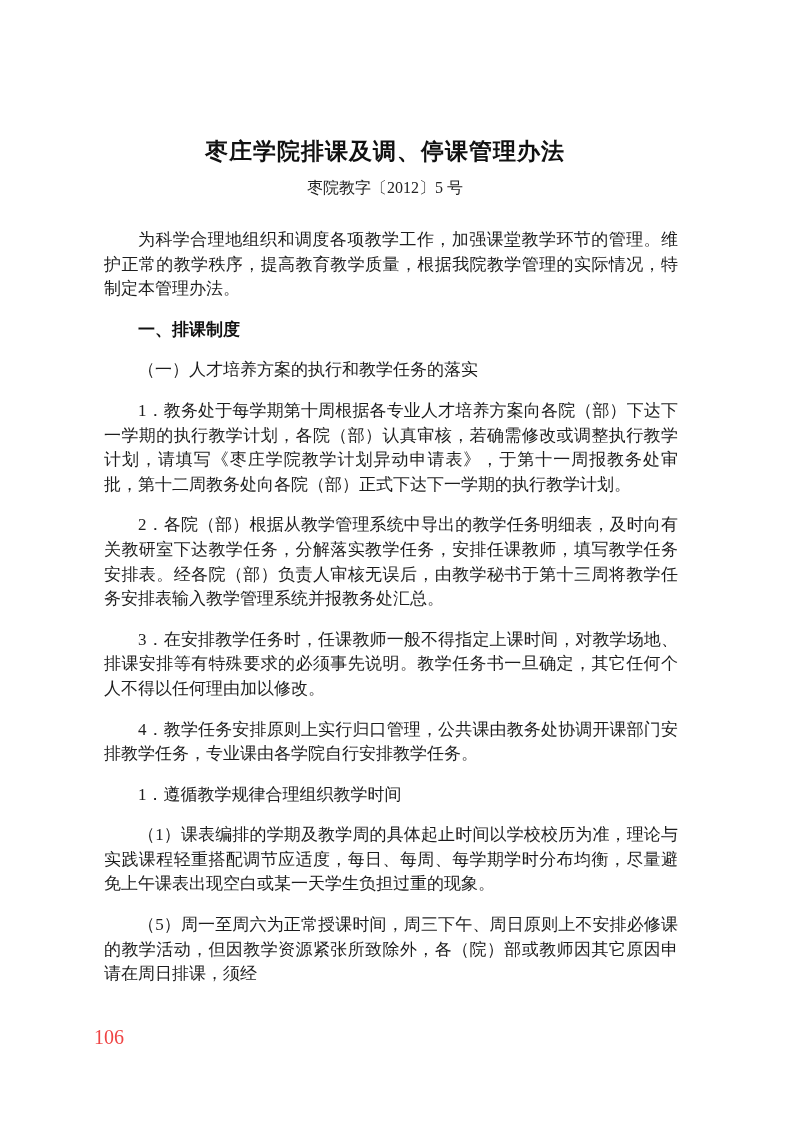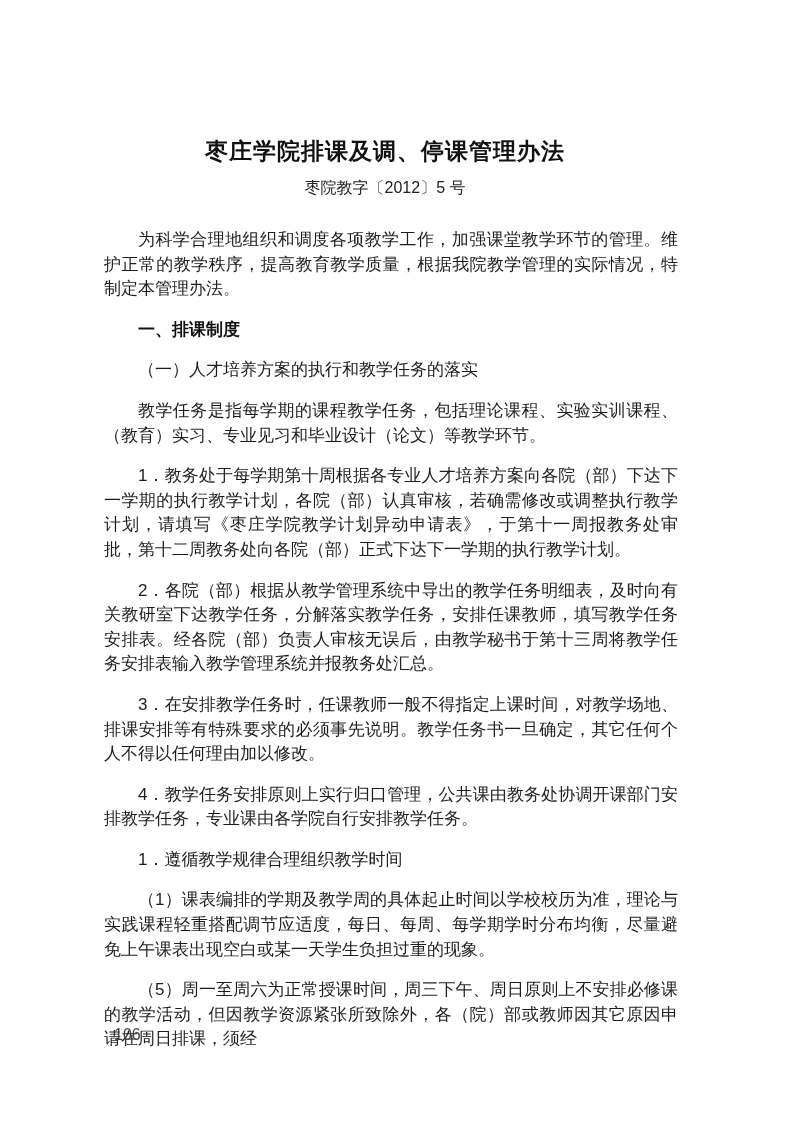--- a/index.html
+++ b/index.html
@@ -6,21 +6,21 @@
     margin: 0;
     padding: 0;
     background: #ffffff;
   }
   .page {
     position: relative;
     width: 770px;
     height: 1124px;
     background: #ffffff;
     color: #1c1c1c;
-    font-family: Liberation Sans, sans-serif;
+    font-family: Liberation Serif, serif;
     overflow: hidden;
   }
   .doc-title {
     margin: 0;
     padding-top: 136px;
     text-align: center;
     font-size: 23px;
     font-weight: bold;
     letter-spacing: 1px;
     color: #111111;
@@ -47,39 +47,37 @@
     word-break: break-all;
   }
   .content p.heading-bold {
     font-weight: bold;
     color: #111111;
   }
   .page-number {
     position: absolute;
     left: 94px;
     top: 1026px;
-    font-size: 16px;
-    color: #404040;
-    margin-left: 20px;
+    font-size: 20px;
+    color: #ef4444;
   }
 </style>
 </head>
 <body>
 
 <div class="page">
 
   <h1 class="doc-title">枣庄学院排课及调、停课管理办法</h1>
 
   <div class="doc-number">枣院教字〔2012〕5 号</div>
 
   <div class="content">
     <p>为科学合理地组织和调度各项教学工作，加强课堂教学环节的管理。维护正常的教学秩序，提高教育教学质量，根据我院教学管理的实际情况，特制定本管理办法。</p>
     <p class="heading-bold">一、排课制度</p>
     <p>（一）人才培养方案的执行和教学任务的落实</p>
-    <p>教学任务是指每学期的课程教学任务，包括理论课程、实验实训课程、（教育）实习、专业见习和毕业设计（论文）等教学环节。</p>
     <p>1．教务处于每学期第十周根据各专业人才培养方案向各院（部）下达下一学期的执行教学计划，各院（部）认真审核，若确需修改或调整执行教学计划，请填写《枣庄学院教学计划异动申请表》，于第十一周报教务处审批，第十二周教务处向各院（部）正式下达下一学期的执行教学计划。</p>
     <p>2．各院（部）根据从教学管理系统中导出的教学任务明细表，及时向有关教研室下达教学任务，分解落实教学任务，安排任课教师，填写教学任务安排表。经各院（部）负责人审核无误后，由教学秘书于第十三周将教学任务安排表输入教学管理系统并报教务处汇总。</p>
     <p>3．在安排教学任务时，任课教师一般不得指定上课时间，对教学场地、排课安排等有特殊要求的必须事先说明。教学任务书一旦确定，其它任何个人不得以任何理由加以修改。</p>
     <p>4．教学任务安排原则上实行归口管理，公共课由教务处协调开课部门安排教学任务，专业课由各学院自行安排教学任务。</p>
     <p>1．遵循教学规律合理组织教学时间</p>
     <p>（1）课表编排的学期及教学周的具体起止时间以学校校历为准，理论与实践课程轻重搭配调节应适度，每日、每周、每学期学时分布均衡，尽量避免上午课表出现空白或某一天学生负担过重的现象。</p>
     <p>（5）周一至周六为正常授课时间，周三下午、周日原则上不安排必修课的教学活动，但因教学资源紧张所致除外，各（院）部或教师因其它原因申请在周日排课，须经</p>
   </div>
 
   <div class="page-number">106</div>

